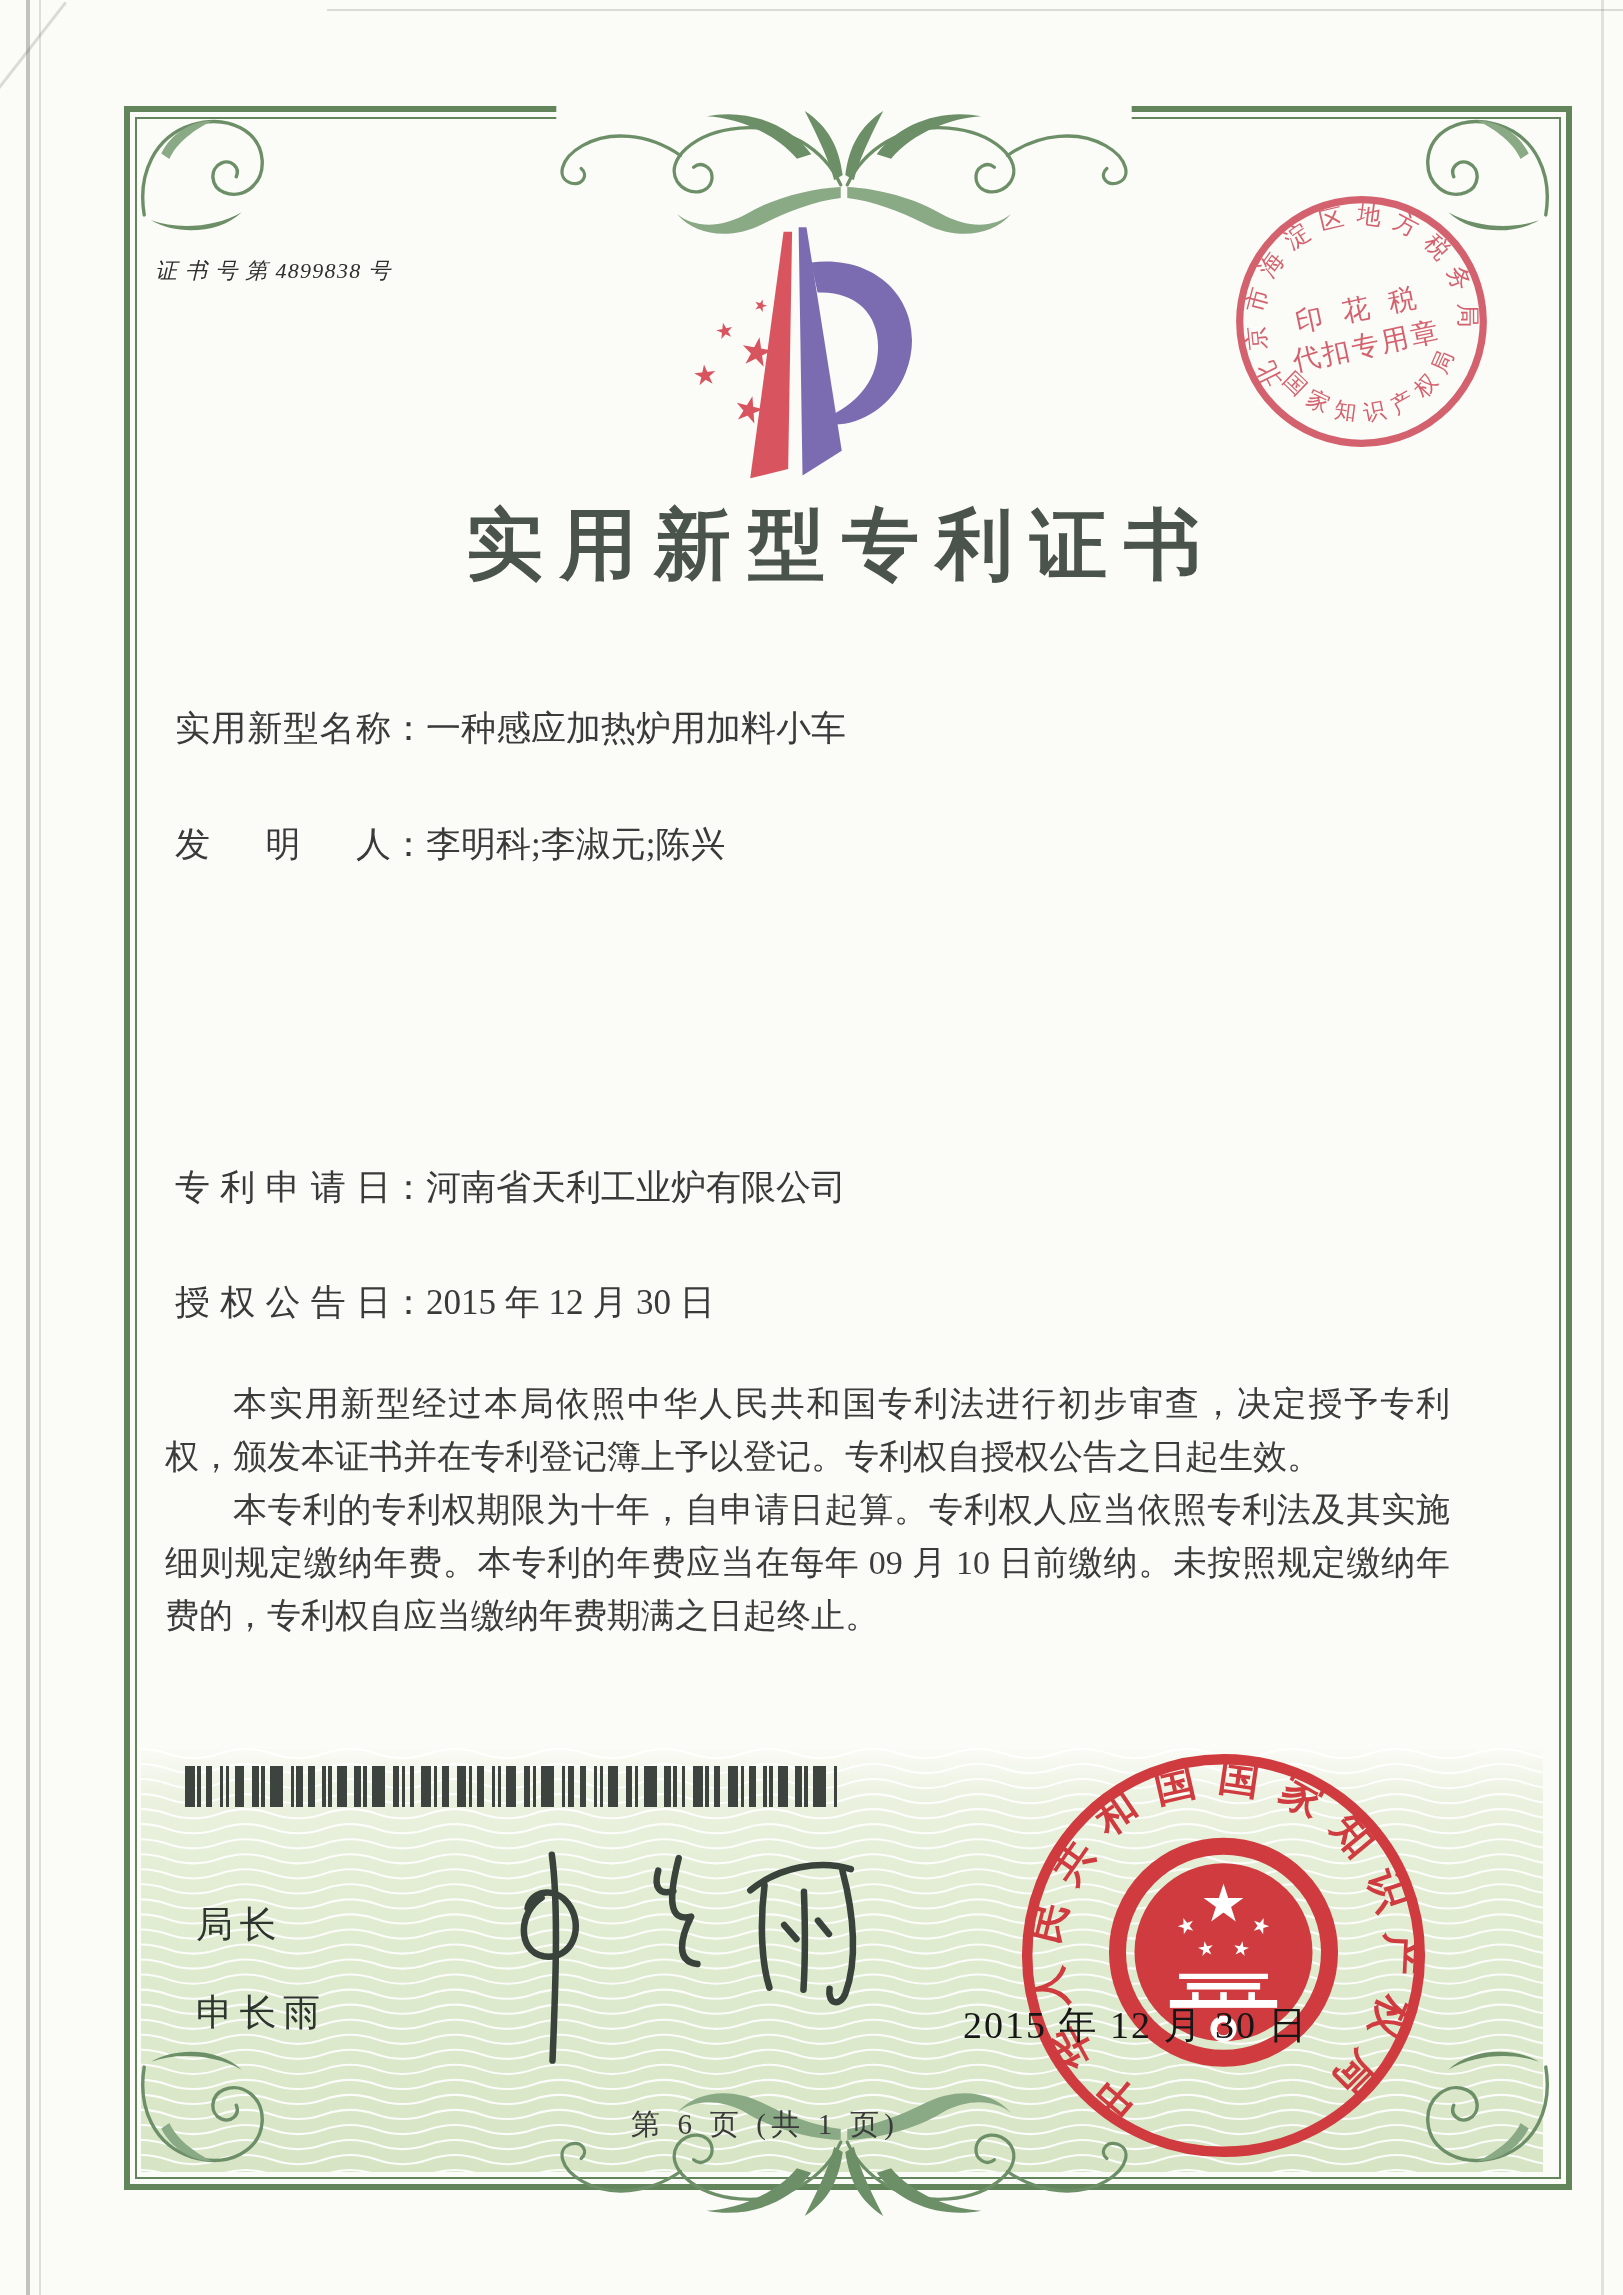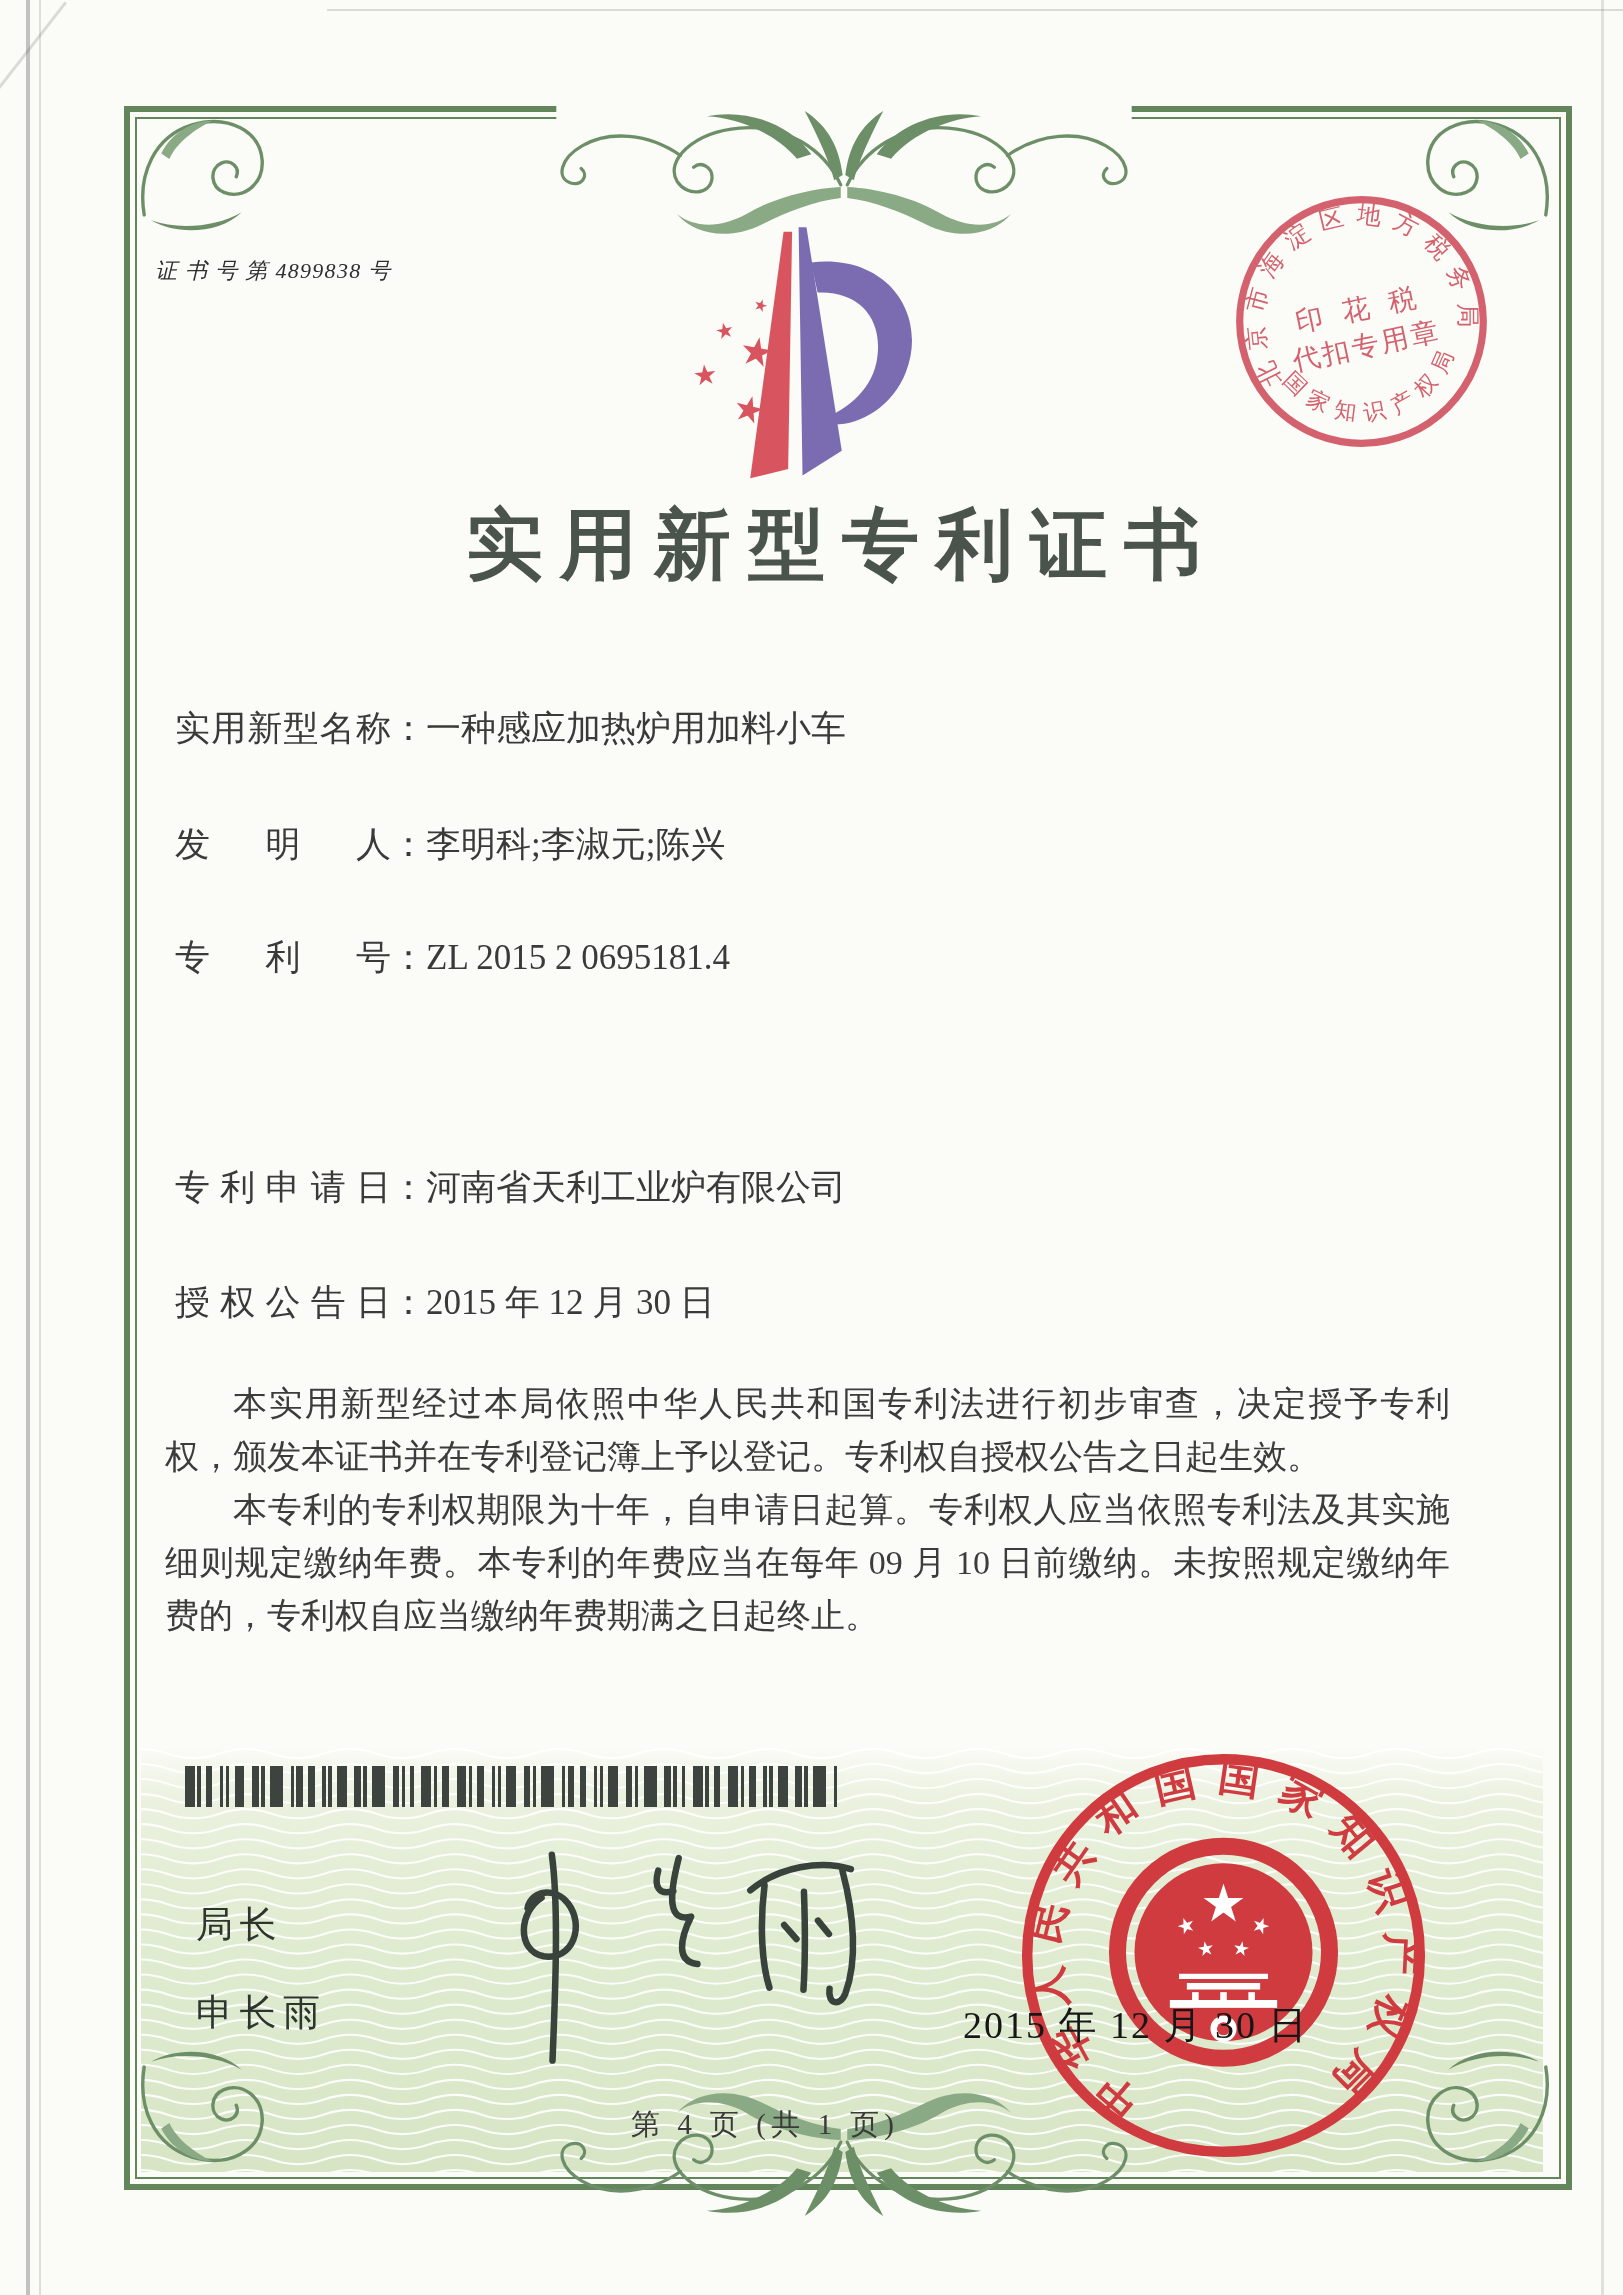--- a/index.html
+++ b/index.html
@@ -155,23 +155,20 @@
   </svg>
 
   <div class="title">实用新型专利证书</div>
 
   <div class="field" style="top:705px">
     <span class="lab">实用新型名称</span><span>：</span><span>一种感应加热炉用加料小车</span>
   </div>
   <div class="field" style="top:821px">
     <span class="lab">发明人</span><span>：</span><span>李明科;李淑元;陈兴</span>
   </div>
-  <div class="field" style="top:934px">
-    <span class="lab">专利号</span><span>：</span><span>ZL 2015 2 0695181.4</span>
-  </div>
   <div class="field" style="top:1164px">
     <span class="lab">专利申请日</span><span>：</span><span>河南省天利工业炉有限公司</span>
   </div>
   <div class="field" style="top:1279px">
     <span class="lab">授权公告日</span><span>：</span><span>2015 年 12 月 30 日</span>
   </div>
 
   <div class="paras">
     <p>本实用新型经过本局依照中华人民共和国专利法进行初步审查，决定授予专利权，颁发本证书并在专利登记簿上予以登记。专利权自授权公告之日起生效。</p>
     <p>本专利的专利权期限为十年，自申请日起算。专利权人应当依照专利法及其实施细则规定缴纳年费。本专利的年费应当在每年 09 月 10 日前缴纳。未按照规定缴纳年费的，专利权自应当缴纳年费期满之日起终止。</p>
@@ -217,16 +214,16 @@
       <rect x="335" y="396" width="10" height="12" fill="#ffffff"></rect>
       <rect x="378" y="396" width="10" height="12" fill="#ffffff"></rect>
       <rect x="258" y="408" width="164" height="12" fill="#ffffff"></rect>
       <circle cx="340" cy="452" r="20" fill="#ffffff"></circle>
       <circle cx="340" cy="452" r="10" fill="#cf3b3e"></circle>
     </g>
   </svg>
 
   <div class="issue-date">2015 年 12 月 30 日</div>
 
-  <div class="footer">第 4 页 (共 1 页)</div>
+  <div class="footer">第 6 页 (共 1 页)</div>
 
 </div>
 
 
 </body></html>

